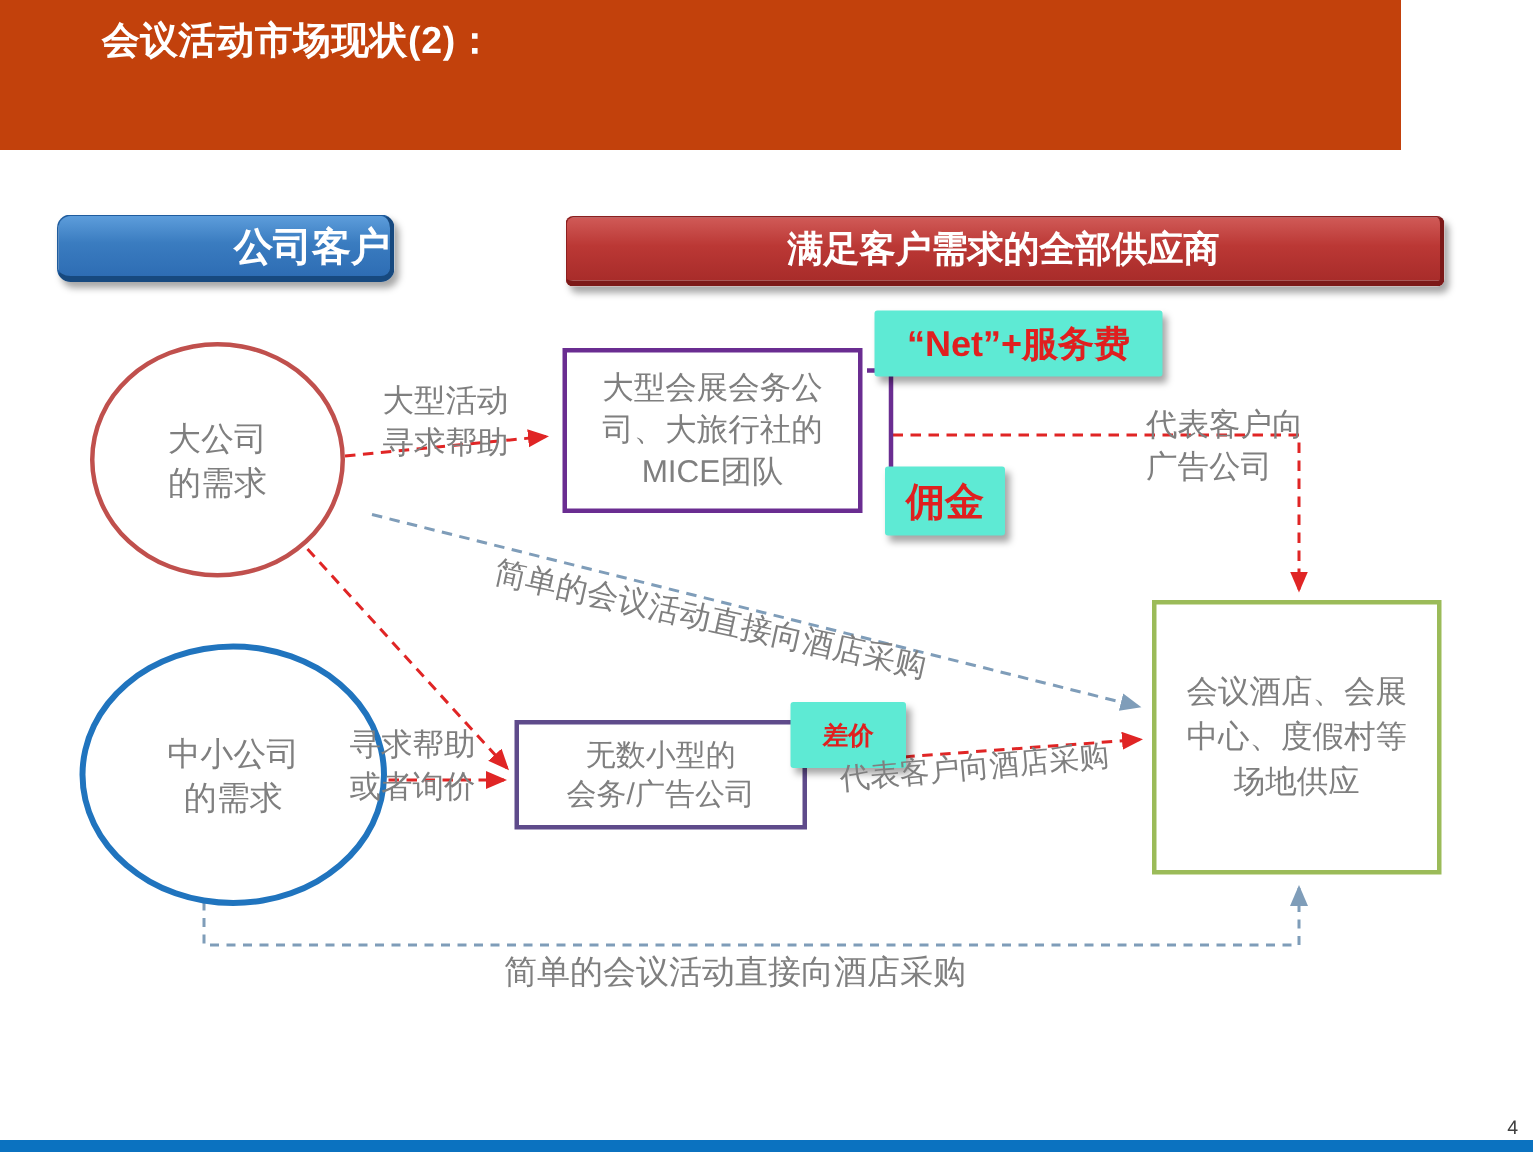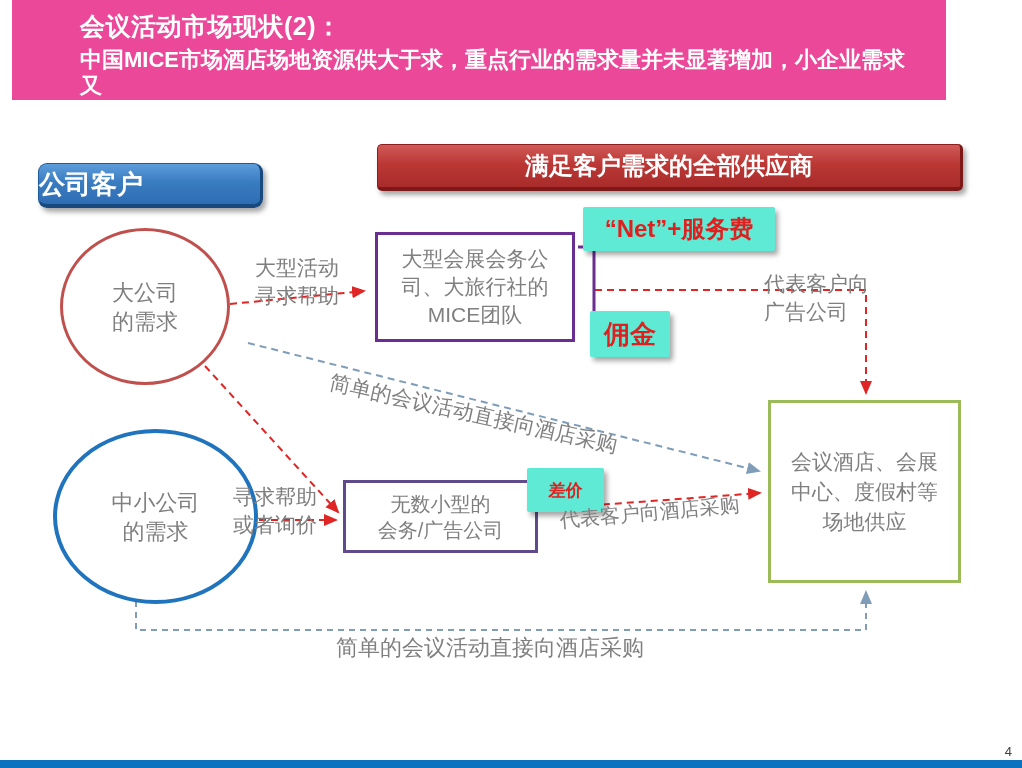--- a/index.html
+++ b/index.html
@@ -3,40 +3,40 @@
 <meta charset="utf-8">
 <style>
   html,body{margin:0;padding:0;}
   body{
     width:1022px;height:768px;position:relative;overflow:hidden;
     background:#ffffff;
     font-family:"Liberation Sans","DejaVu Sans",sans-serif;
   }
   
   .slide-header{
-    position:absolute;left:12px;top:0;width:934px;height:100px;
-    background:#ec4899;color:#ffffff;box-sizing:border-box;
+    position:absolute;left:0;top:0;width:934px;height:100px;
+    background:#c2410c;color:#ffffff;box-sizing:border-box;
     padding:10px 40px 0 68px;
   }
   .slide-title{font-size:25px;font-weight:bold;letter-spacing:.5px;}
   .slide-subtitle{font-size:22px;font-weight:bold;line-height:26px;margin-top:4px;}
   .bottom-bar{
     position:absolute;left:0;bottom:0;width:1022px;height:8px;background:#0b72c0;
   }
   .page-number{
     position:absolute;right:10px;top:744px;font-size:13px;color:#404040;
   }
   
   .customer-btn{
     position:absolute;left:38px;top:143px;width:225px;height:45px;
     background:linear-gradient(#5d9ddb 0%,#3a7cc0 45%,#2e6db4 100%);
     border:1px solid #1f5c9e;border-bottom:4px solid #17497f;border-right:3px solid #17497f;
     border-radius:9px;box-shadow:3px 4px 5px rgba(0,0,0,.35);
     color:#fff;font-size:26px;font-weight:bold;
-    display:flex;align-items:center;justify-content:flex-start;box-sizing:border-box;margin-top:20px;
+    display:flex;align-items:center;justify-content:flex-end;box-sizing:border-box;
   }
   .supplier-banner{
     position:absolute;left:377px;top:144px;width:586px;height:47px;
     background:linear-gradient(#d05a57 0%,#bb3835 45%,#a82c2a 100%);
     border:1px solid #8c1f1e;border-bottom:4px solid #7c1918;border-right:3px solid #7c1918;
     border-radius:5px;box-shadow:3px 4px 5px rgba(0,0,0,.35);
     color:#fff;font-size:24px;font-weight:bold;
     display:flex;align-items:center;justify-content:center;box-sizing:border-box;
   }
   
@@ -73,24 +73,20 @@
   .lbl-direct-mid{left:330px;top:368px;transform:rotate(12.5deg);transform-origin:left center;}
   .lbl-direct-bottom{left:285px;top:634px;width:410px;text-align:center;font-size:22px;}
   
   .arrow-layer{position:absolute;left:0;top:0;width:1022px;height:768px;}
 </style>
 </head>
 <body>
 
 <div class="slide-header">
   <div class="slide-title">会议活动市场现状(2)：</div>
-  <div class="slide-subtitle">
-    <span style="display:block;">中国MICE市场酒店场地资源供大于求，重点行业的需求量并未显著增加，小企业需求又</span>
-    <span style="display:block;">特别分散，信息不够畅通</span>
-  </div>
 </div>
 
 <svg class="arrow-layer" viewBox="0 0 1022 768">
   <defs>
     <marker id="arr-red" markerWidth="8" markerHeight="7" refX="6" refY="3" orient="auto">
       <path d="M0,0 L7,3 L0,6 Z" fill="#e02525"></path>
     </marker>
     <marker id="arr-blue" markerWidth="8" markerHeight="7" refX="6" refY="3" orient="auto">
       <path d="M0,0 L7,3 L0,6 Z" fill="#7f9db9"></path>
     </marker>

